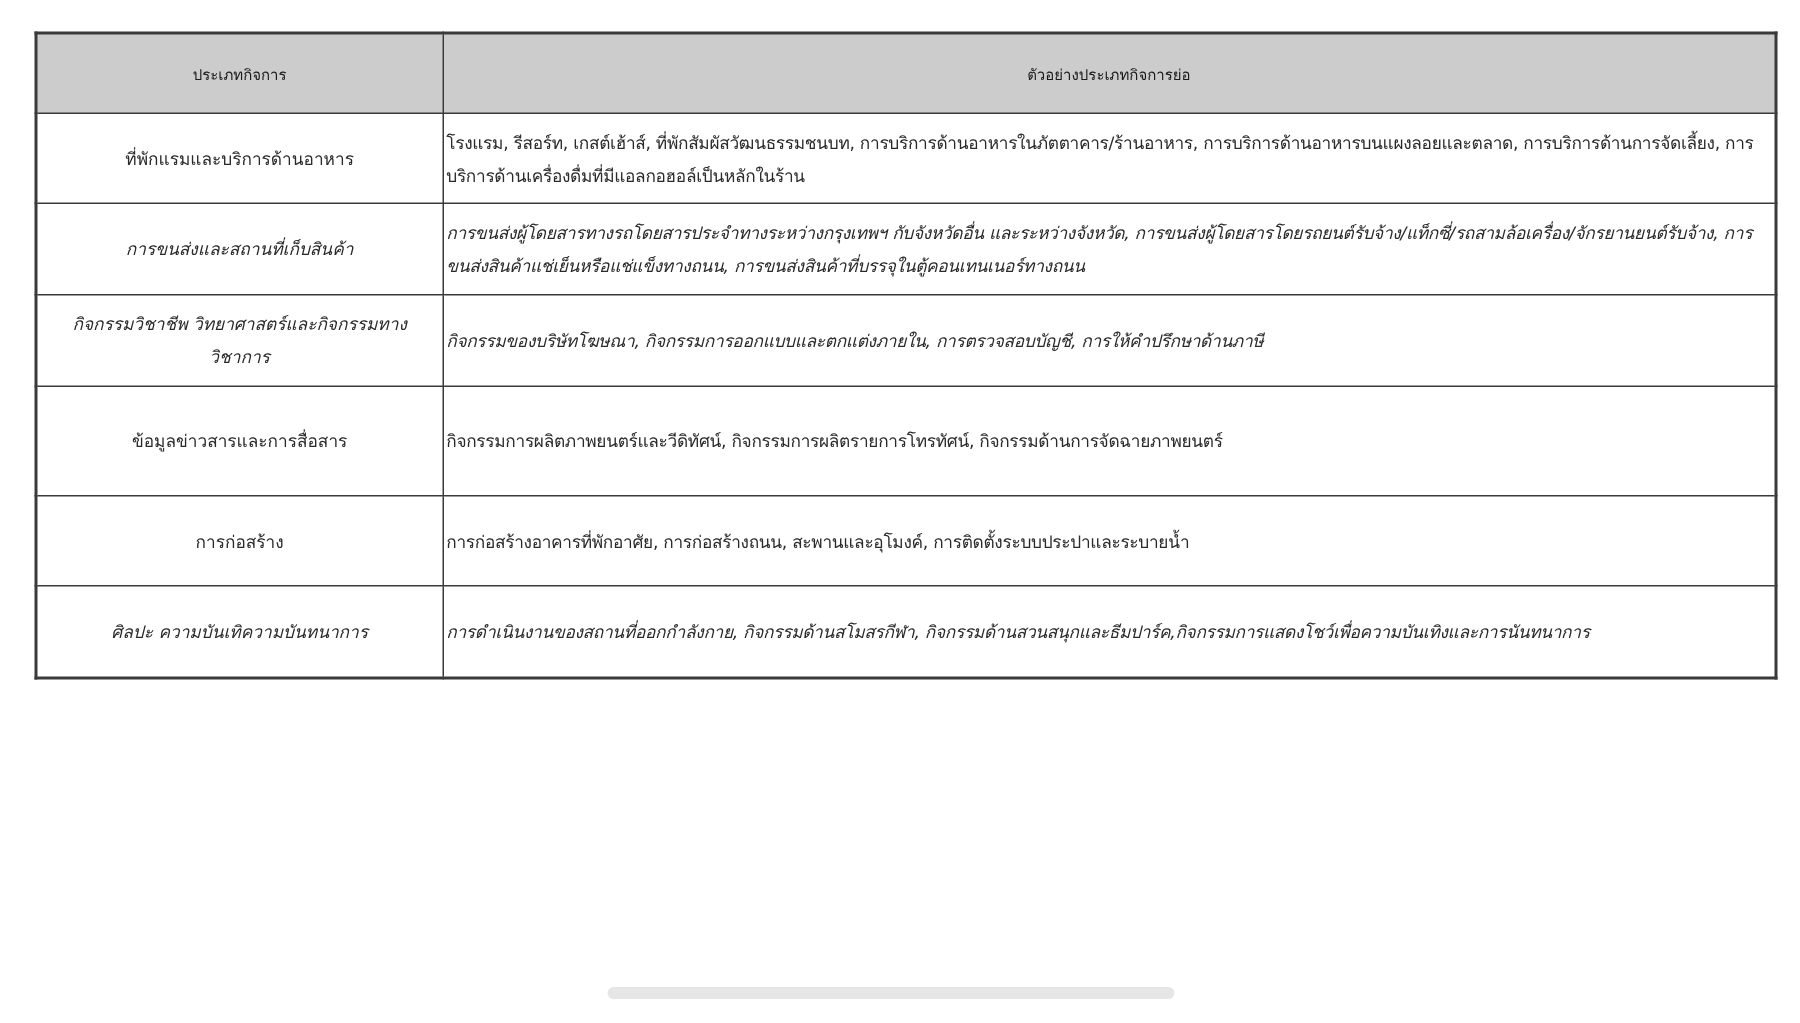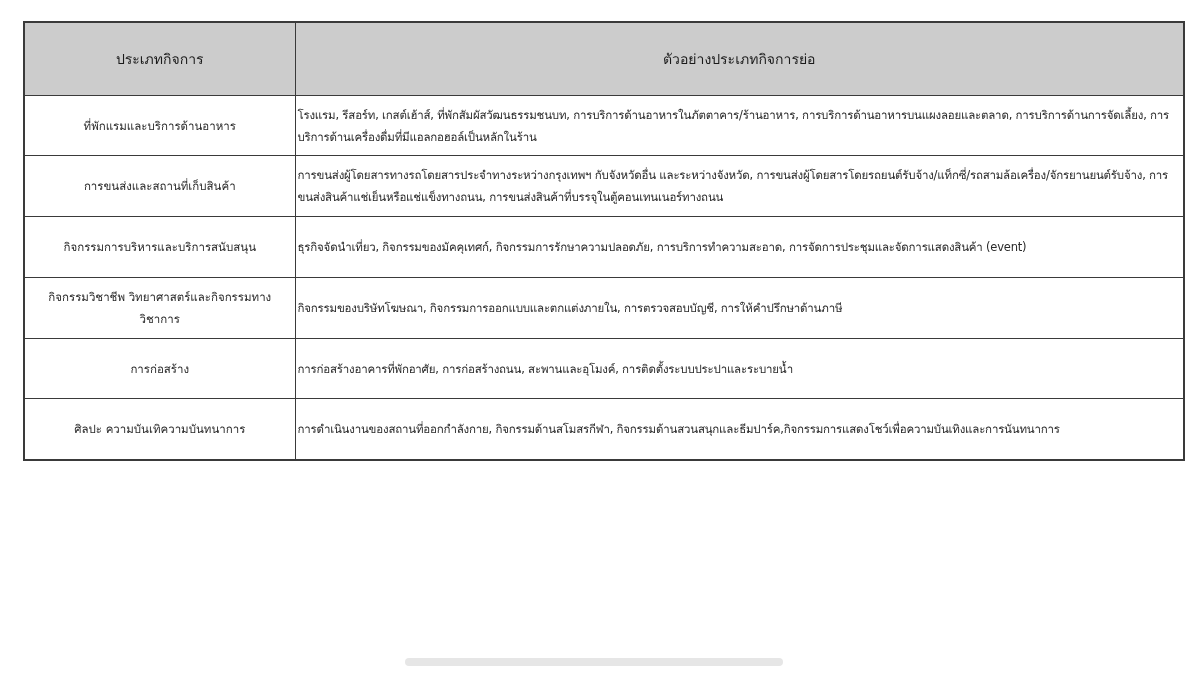--- a/index.html
+++ b/index.html
@@ -25,47 +25,47 @@
       border-collapse: collapse;
       width: 1160px;
       table-layout: fixed;
       border: 2px solid #3a3a3a;
     }
     table.biz col.c1 { width: 271px; }
     table.biz col.c2 { width: 889px; }
     table.biz th {
       background: #cccccc;
       height: 52px;
-      font-size: 14px;
+      font-size: 10px;
       font-weight: normal;
       color: #1a1a1a;
       border: 1.5px solid #3a3a3a;
       text-align: center;
       vertical-align: middle;
-      padding: 10px;
+      padding: 0;
     }
     table.biz td {
       border: 1.5px solid #3a3a3a;
       font-size: 11.5px;
       line-height: 22px;
       vertical-align: middle;
       padding: 0;
       color: #2a2a2a;
     }
     table.biz td.cat {
       text-align: center;
       padding: 0 8px;
     }
     table.biz td.ex {
       text-align: left;
       padding: 0 2px 0 2px;
       letter-spacing: -0.2px;
     }
     tr.r-60 { height: 60px; }
-    tr.r-61 { height: 61px; }
+    tr.r-61 { height: 61px; font-style: italic; }
     tr.r-73 { height: 73px; }
     .scrollbar {
       position: absolute;
       left: 405px;
       top: 658px;
       width: 378px;
       height: 8px;
       border-radius: 4px;
       background: #e6e6e6;
     }
@@ -88,26 +88,26 @@
     <tbody>
       <tr class="r-60">
         <td class="cat">ที่พักแรมและบริการด้านอาหาร</td>
         <td class="ex">โรงแรม, รีสอร์ท, เกสต์เฮ้าส์, ที่พักสัมผัสวัฒนธรรมชนบท, การบริการด้านอาหารในภัตตาคาร/ร้านอาหาร, การบริการด้านอาหารบนแผงลอยและตลาด, การบริการด้านการจัดเลี้ยง, การบริการด้านเครื่องดื่มที่มีแอลกอฮอล์เป็นหลักในร้าน</td>
       </tr>
       <tr class="r-61">
         <td class="cat">การขนส่งและสถานที่เก็บสินค้า</td>
         <td class="ex">การขนส่งผู้โดยสารทางรถโดยสารประจำทางระหว่างกรุงเทพฯ กับจังหวัดอื่น และระหว่างจังหวัด, การขนส่งผู้โดยสารโดยรถยนต์รับจ้าง/แท็กซี่/รถสามล้อเครื่อง/จักรยานยนต์รับจ้าง, การขนส่งสินค้าแช่เย็นหรือแช่แข็งทางถนน, การขนส่งสินค้าที่บรรจุในตู้คอนเทนเนอร์ทางถนน</td>
       </tr>
       <tr class="r-61">
-        <td class="cat">กิจกรรมการบริหารและบริการสนับสนุน</td>
-        <td class="ex">ธุรกิจจัดนำเที่ยว, กิจกรรมของมัคคุเทศก์, กิจกรรมการรักษาความปลอดภัย, การบริการทำความสะอาด, การจัดการประชุมและจัดการแสดงสินค้า (event)</td>
-      </tr>
-      <tr class="r-61">
         <td class="cat">กิจกรรมวิชาชีพ วิทยาศาสตร์และกิจกรรมทางวิชาการ</td>
         <td class="ex">กิจกรรมของบริษัทโฆษณา, กิจกรรมการออกแบบและตกแต่งภายใน, การตรวจสอบบัญชี, การให้คำปรึกษาด้านภาษี</td>
+      </tr>
+      <tr class="r-73">
+        <td class="cat">ข้อมูลข่าวสารและการสื่อสาร</td>
+        <td class="ex">กิจกรรมการผลิตภาพยนตร์และวีดิทัศน์, กิจกรรมการผลิตรายการโทรทัศน์, กิจกรรมด้านการจัดฉายภาพยนตร์</td>
       </tr>
       <tr class="r-60">
         <td class="cat">การก่อสร้าง</td>
         <td class="ex">การก่อสร้างอาคารที่พักอาศัย, การก่อสร้างถนน, สะพานและอุโมงค์, การติดตั้งระบบประปาและระบายน้ำ</td>
       </tr>
       <tr class="r-61">
         <td class="cat">ศิลปะ ความบันเทิความบันทนาการ</td>
         <td class="ex">การดำเนินงานของสถานที่ออกกำลังกาย, กิจกรรมด้านสโมสรกีฬา, กิจกรรมด้านสวนสนุกและธีมปาร์ค,กิจกรรมการแสดงโชว์เพื่อความบันเทิงและการนันทนาการ</td>
       </tr>
     </tbody>

